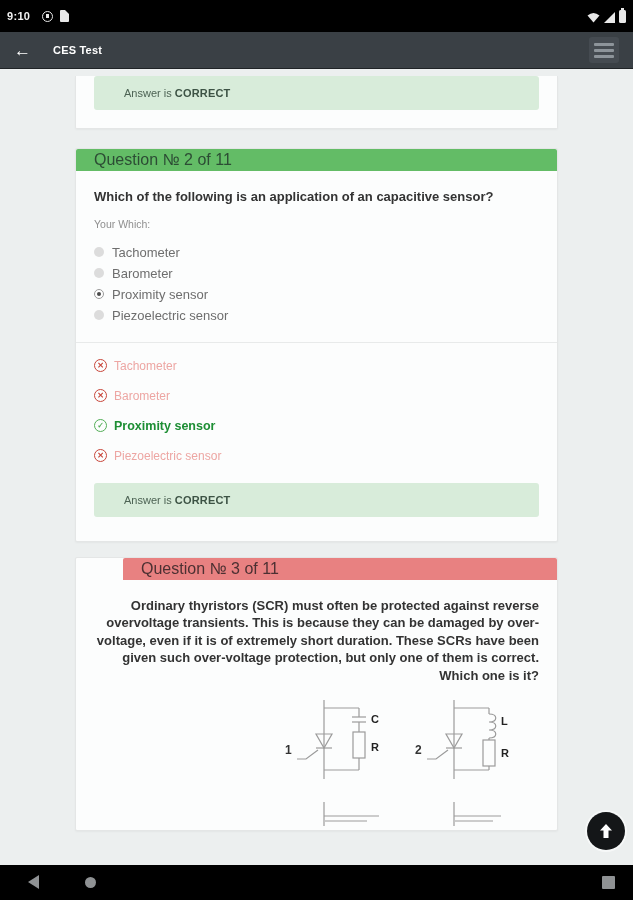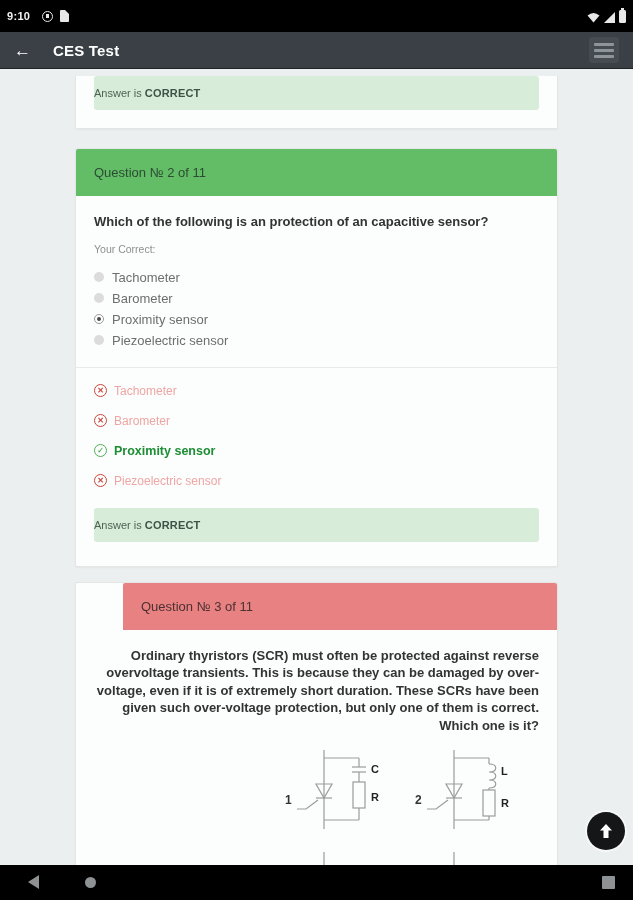--- a/index.html
+++ b/index.html
@@ -32,44 +32,44 @@
   .icon-file::after{ content:""; position:absolute; right:0; top:0;
     border:2px solid #000; border-left-color:transparent; border-bottom-color:transparent; }
   .icon-battery { width:7px; height:13px; background:#e8e8e8; border-radius:1.5px; position:relative; }
   .icon-battery::before { content:""; position:absolute; top:-2px; left:2px; width:3px; height:2px; background:#e8e8e8; }
   
   .app-bar {
     height:37px; background:#3a4045; display:flex; align-items:center;
     padding:0 14px; border-bottom:1px solid #1f2326;
   }
   .back-arrow { color:#fff; font-size:17px; line-height:1; cursor:pointer; }
-  .app-title { color:#fff; font-size:15px; font-weight:bold; margin-left:22px; letter-spacing:.2px; }
+  .app-title { color:#fff; font-size:11px; font-weight:bold; margin-left:22px; letter-spacing:.2px; }
   .app-bar .spacer { flex:1; }
   .menu-button {
     width:30px; height:26px; background:#454b51; border-radius:3px;
     display:flex; flex-direction:column; justify-content:center; gap:3px;
     align-items:center; cursor:pointer;
   }
   .menu-button span { display:block; width:20px; height:3px; background:#8d949a; border-radius:1px; }
   
   .content { position:absolute; top:58px; left:0; right:0; bottom:35px; overflow:hidden; }
   .card {
     width:483px; margin:0 auto; background:#fcfdfd;
     border:1px solid #e4e6e6; border-radius:2px;
     box-shadow:0 1px 2px rgba(0,0,0,.04);
   }
   .card + .card { margin-top:15px; }
   .card-partial { border-top:none; border-radius:0 0 2px 2px; }
   .result-banner {
     margin:18px; background:#d8ecda; border-radius:3px;
-    padding:11px 0; font-size:11px; color:#4d6354;
+    padding:11px 30px; font-size:11px; color:#4d6354;
   }
   .result-banner b { color:#3d5345; letter-spacing:.2px; }
   .card-header {
-    padding:16px 18px; font-size:13px; border-radius:2px 2px 0 0;
+    padding:2px 18px; font-size:16px; border-radius:2px 2px 0 0;
   }
   .card-header.green { background:#63bc66; color:#2c4c34; }
   .card-header.red   { background:#e88181; color:#4c3032;margin-left:47px; }
   .card-body { padding:17px 18px 6px 18px; }
   .question-text { font-size:13px; font-weight:bold; color:#333; line-height:1.35; }
   .sub-label { font-size:10.5px; color:#8f8f8f; margin-top:12px; }
   .options { margin-top:12px; }
   .option-row { display:flex; align-items:center; height:21px; cursor:pointer; }
   .radio {
     width:10px; height:10px; border-radius:50%; background:#dcdcdc; margin-right:8px;
@@ -158,22 +158,22 @@
 
     <div class="card card-partial">
       <div class="result-banner">
         <span>Answer is </span><b>CORRECT</b>
       </div>
     </div>
 
     <div class="card" style="margin-top:19px;">
       <div class="card-header green">Question № 2 of 11</div>
       <div class="card-body">
-        <div class="question-text">Which of the following is an protection of an capacitive sensor?</div>
-        <div class="sub-label">Your Correct:</div>
+        <div class="question-text">Which of the following is an application of an capacitive sensor?</div>
+        <div class="sub-label">Your Which:</div>
 
         <div class="options">
           <div class="option-row">
             <span class="radio"></span>
             <span class="option-label">Tachometer</span>
           </div>
           <div class="option-row">
             <span class="radio"></span>
             <span class="option-label">Barometer</span>
           </div>

